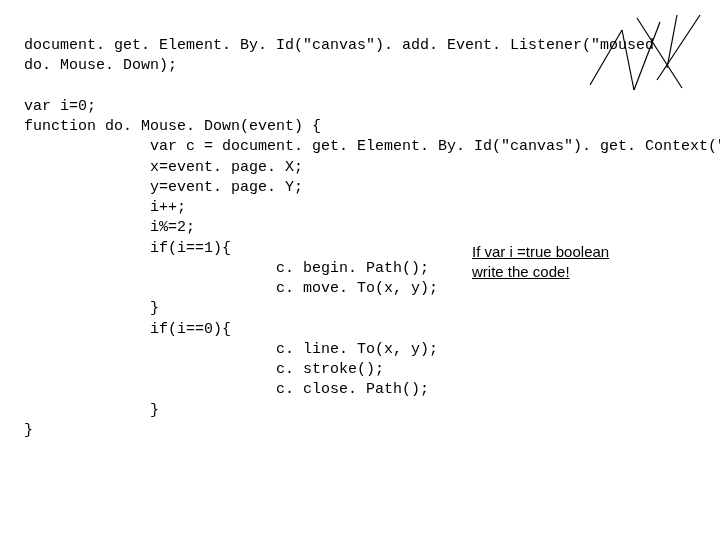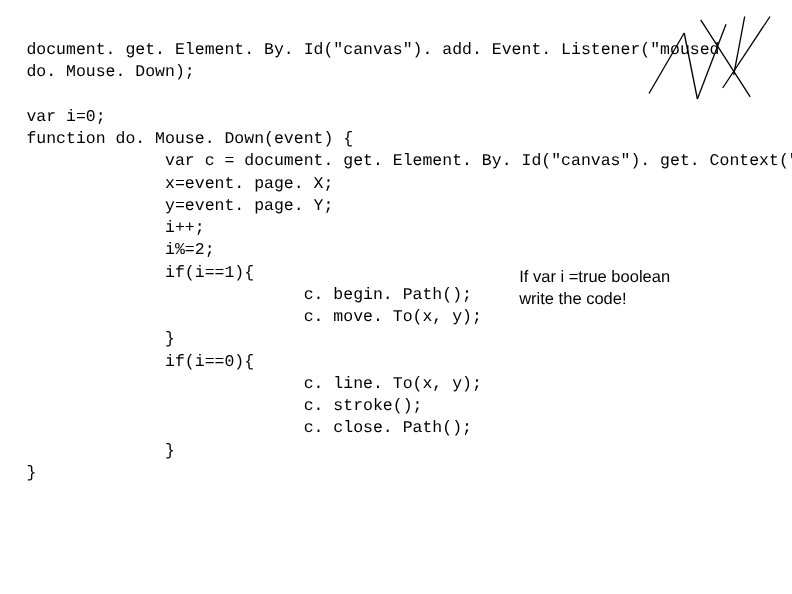--- a/index.html
+++ b/index.html
@@ -24,20 +24,21 @@
     white-space: pre;
     line-height: 1.35;
     font-family: Liberation Mono, monospace;
   }
   .annotation {
     position: absolute;
     left: 448px;
     top: 206px;
     white-space: pre;
     line-height: 1.35;
+    text-decoration: underline;
   }
   .sketch {
     position: absolute;
     right: 18px;
     top: 10px;
     width: 120px;
     height: 90px;
   }
 </style>
 </head>

